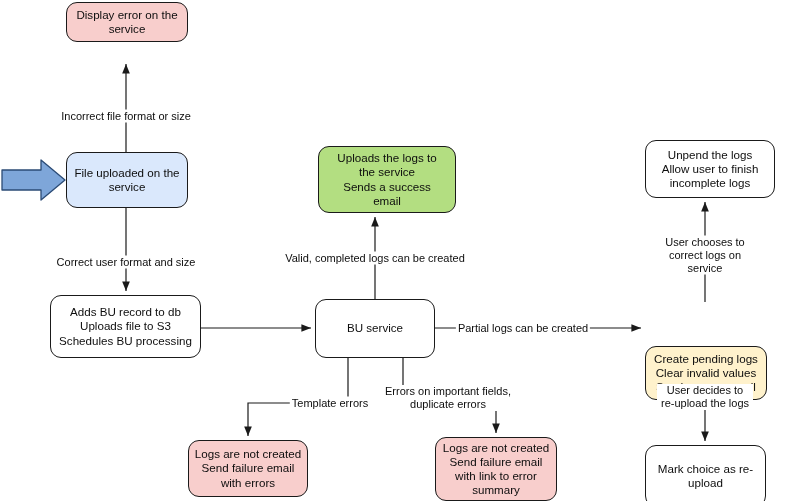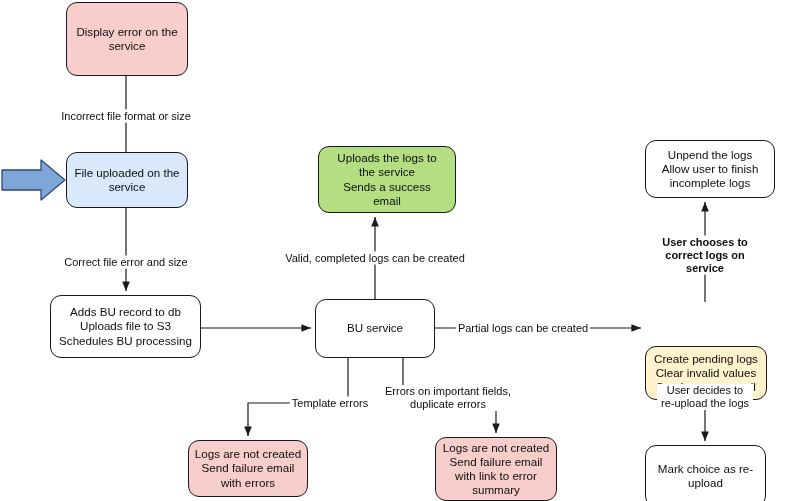--- a/index.html
+++ b/index.html
@@ -106,21 +106,21 @@
 
     <g>
       <path d="M705,356 L705,441" stroke="#1a1a1a" stroke-width="1.2" fill="none" marker-end="url(#arrowhead)"></path>
     </g>
 
     <g class="big-arrow">
       <path d="M2,170 L41,170 L41,160 L65,180 L41,200 L41,190 L2,190 z" fill="#7ea6d9" stroke="#2b4b75" stroke-width="1.3" stroke-linejoin="round"></path>
     </g>
   </svg>
 
-  <div class="node" style="left:66px; top:2px; width:122px; height:74px; background:#f8cecc;">Display error on the
+  <div class="node" style="left:66px; top:2px; width:122px; height:40px; background:#f8cecc;">Display error on the
 service</div>
 
   <div class="node" style="left:66px; top:152px; width:122px; height:56px; background:#dae8fc;">File uploaded on the
 service</div>
 
   <div class="node" style="left:50px; top:295px; width:151px; height:63px; background:#ffffff;">Adds BU record to db
 Uploads file to S3
 Schedules BU processing</div>
 
   <div class="node" style="left:318px; top:146px; width:138px; height:67px; background:#b3de81;">Uploads the logs to
@@ -145,27 +145,27 @@
 
   <div class="node" style="left:645px; top:302px; width:122px; height:54px; background:#fff2cc;margin-top:44px;">Create pending logs
 Clear invalid values
 Send resume email</div>
 
   <div class="node" style="left:645px; top:445px; width:121px; height:62px; background:#ffffff;">Mark choice as re-
 upload</div>
 
   <div class="edge-label" style="left:126px; top:116px;">Incorrect file format or size</div>
 
-  <div class="edge-label" style="left:126px; top:262px;">Correct file error and size</div>
+  <div class="edge-label" style="left:126px; top:262px;">Correct user format and size</div>
 
   <div class="edge-label" style="left:375px; top:258px;">Valid, completed logs can be created</div>
 
   <div class="edge-label" style="left:523px; top:328px;">Partial logs can be created</div>
 
-  <div class="edge-label" style="left:705px; top:255px;font-weight:bold;">User chooses to correct logs on service</div>
+  <div class="edge-label" style="left:705px; top:255px;">User chooses to correct logs on service</div>
 
   <div class="edge-label" style="left:330px; top:403px;">Template errors</div>
 
   <div class="edge-label" style="left:448px; top:398px;">Errors on important fields,
 duplicate errors</div>
 
   <div class="edge-label" style="left:705px; top:397px;">User decides to re-upload the logs</div>
 
 </div>
 

